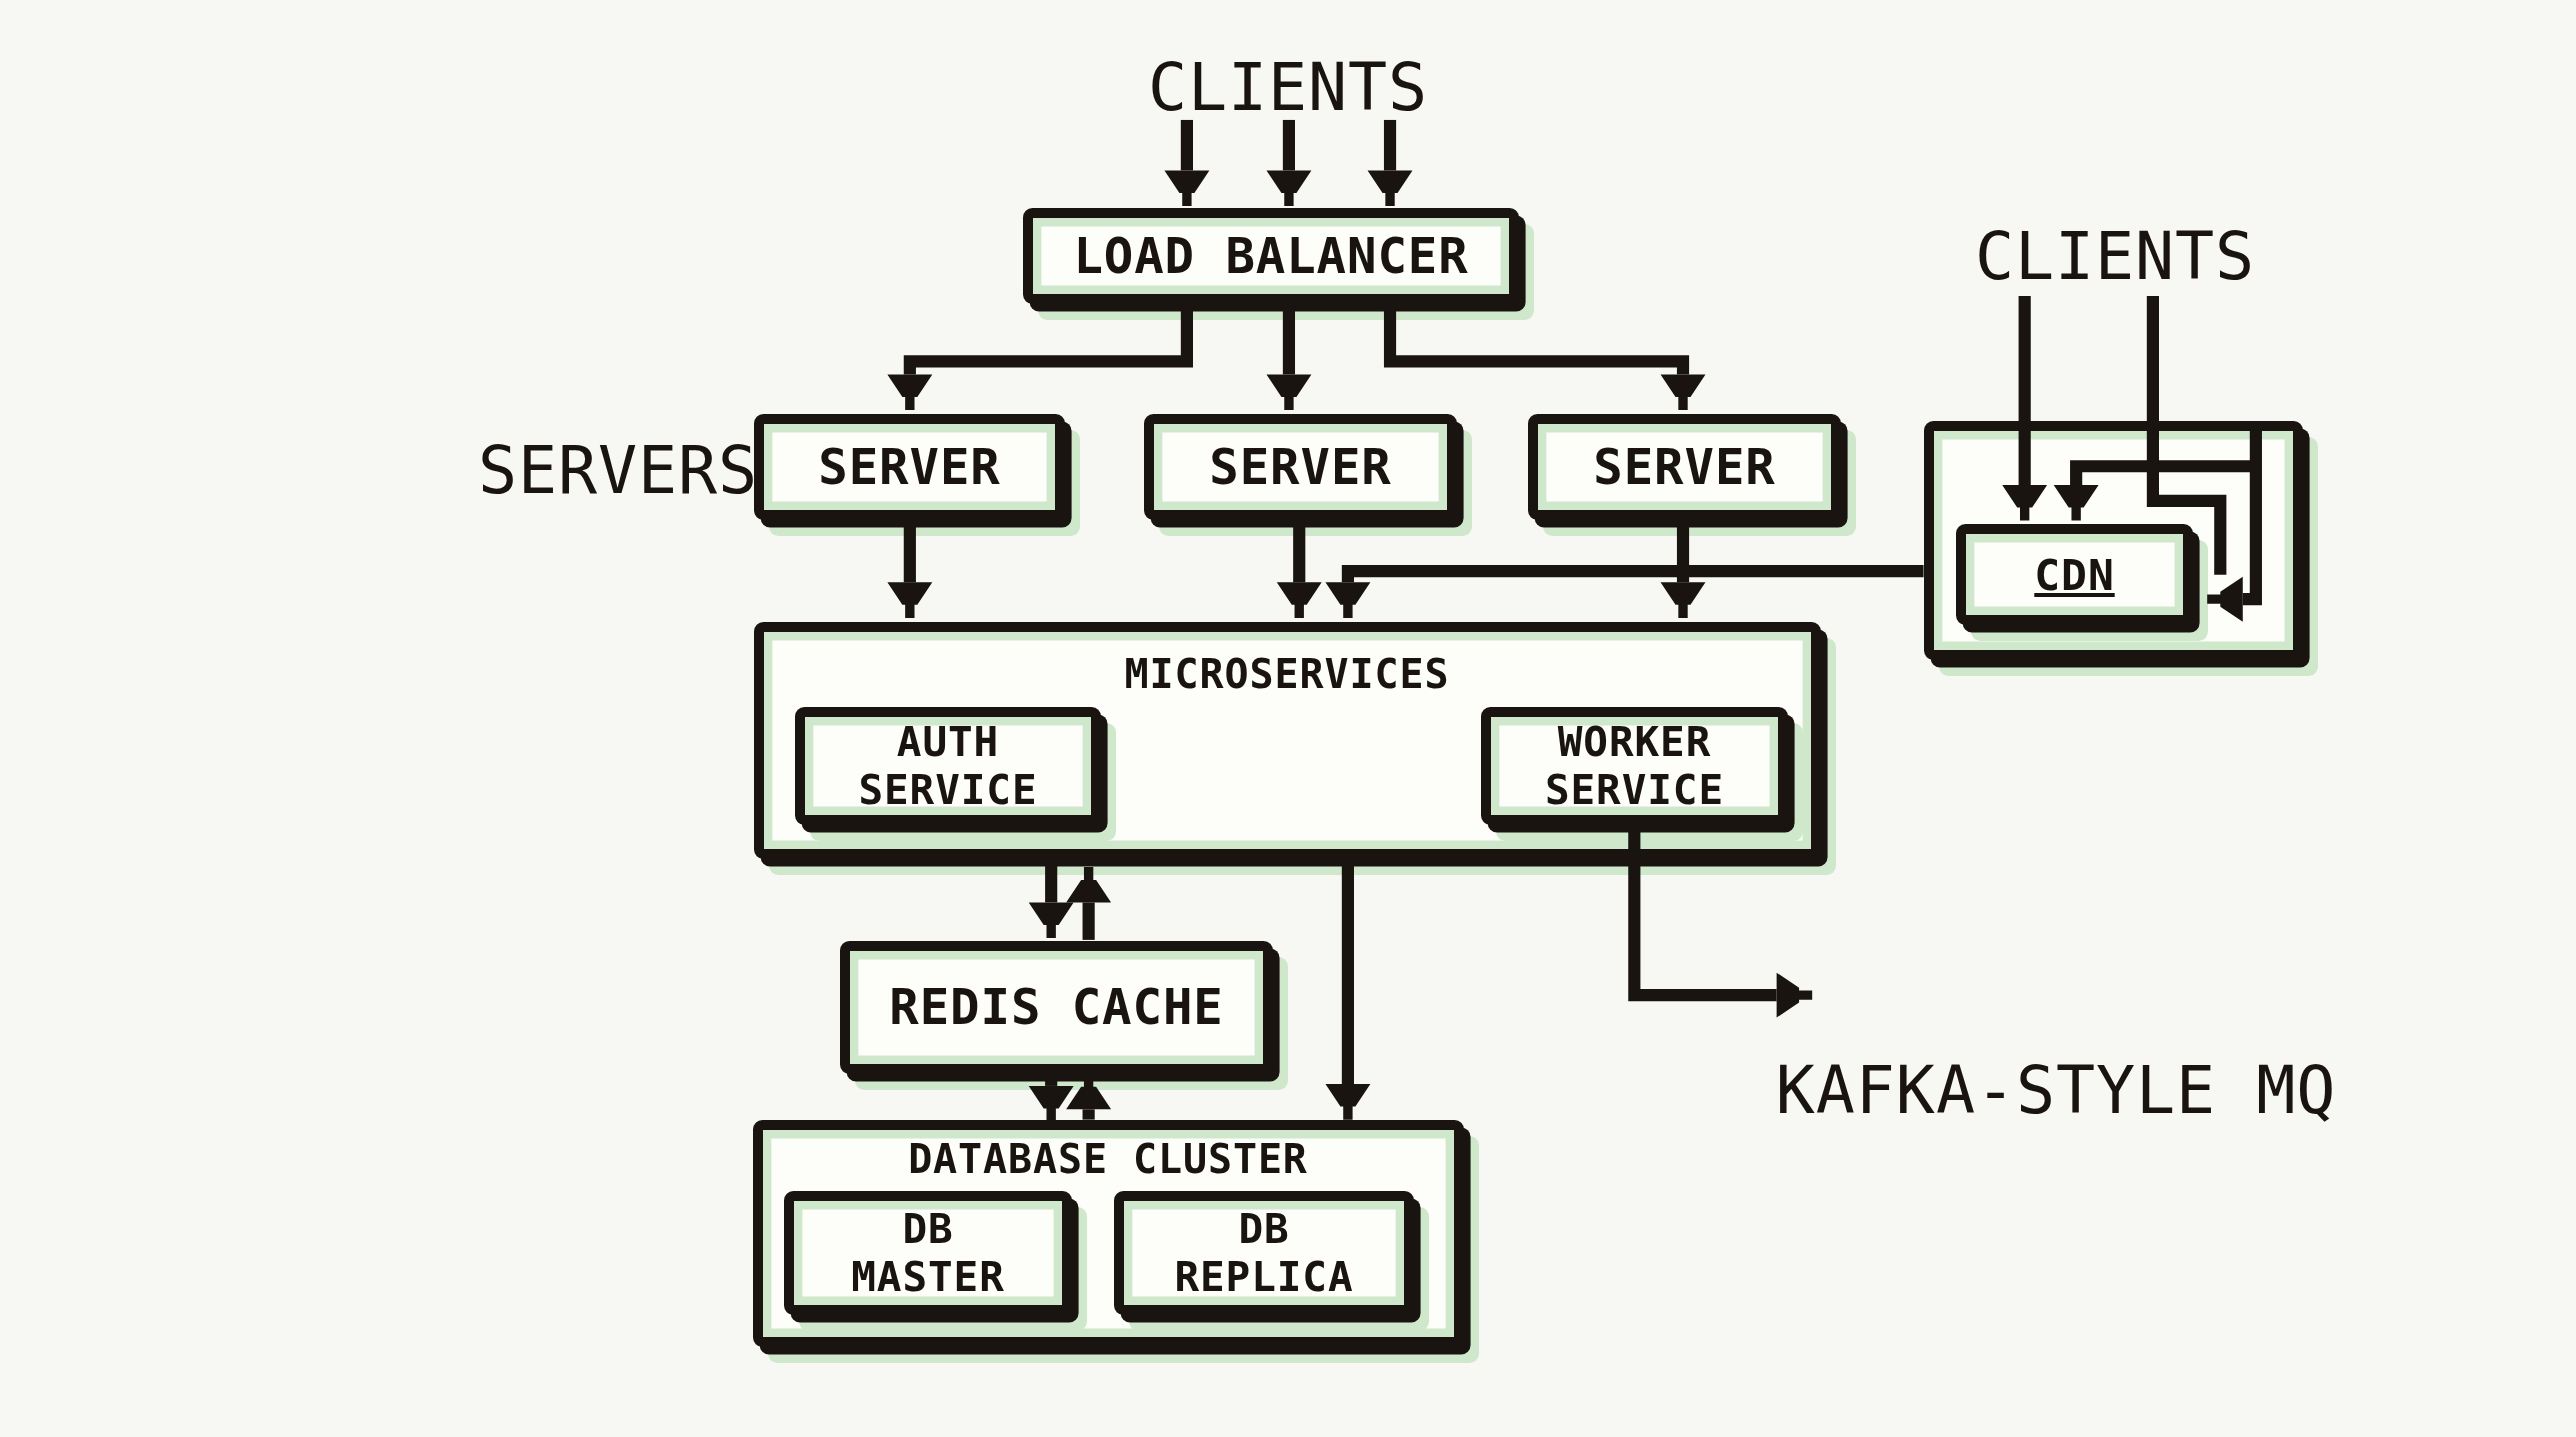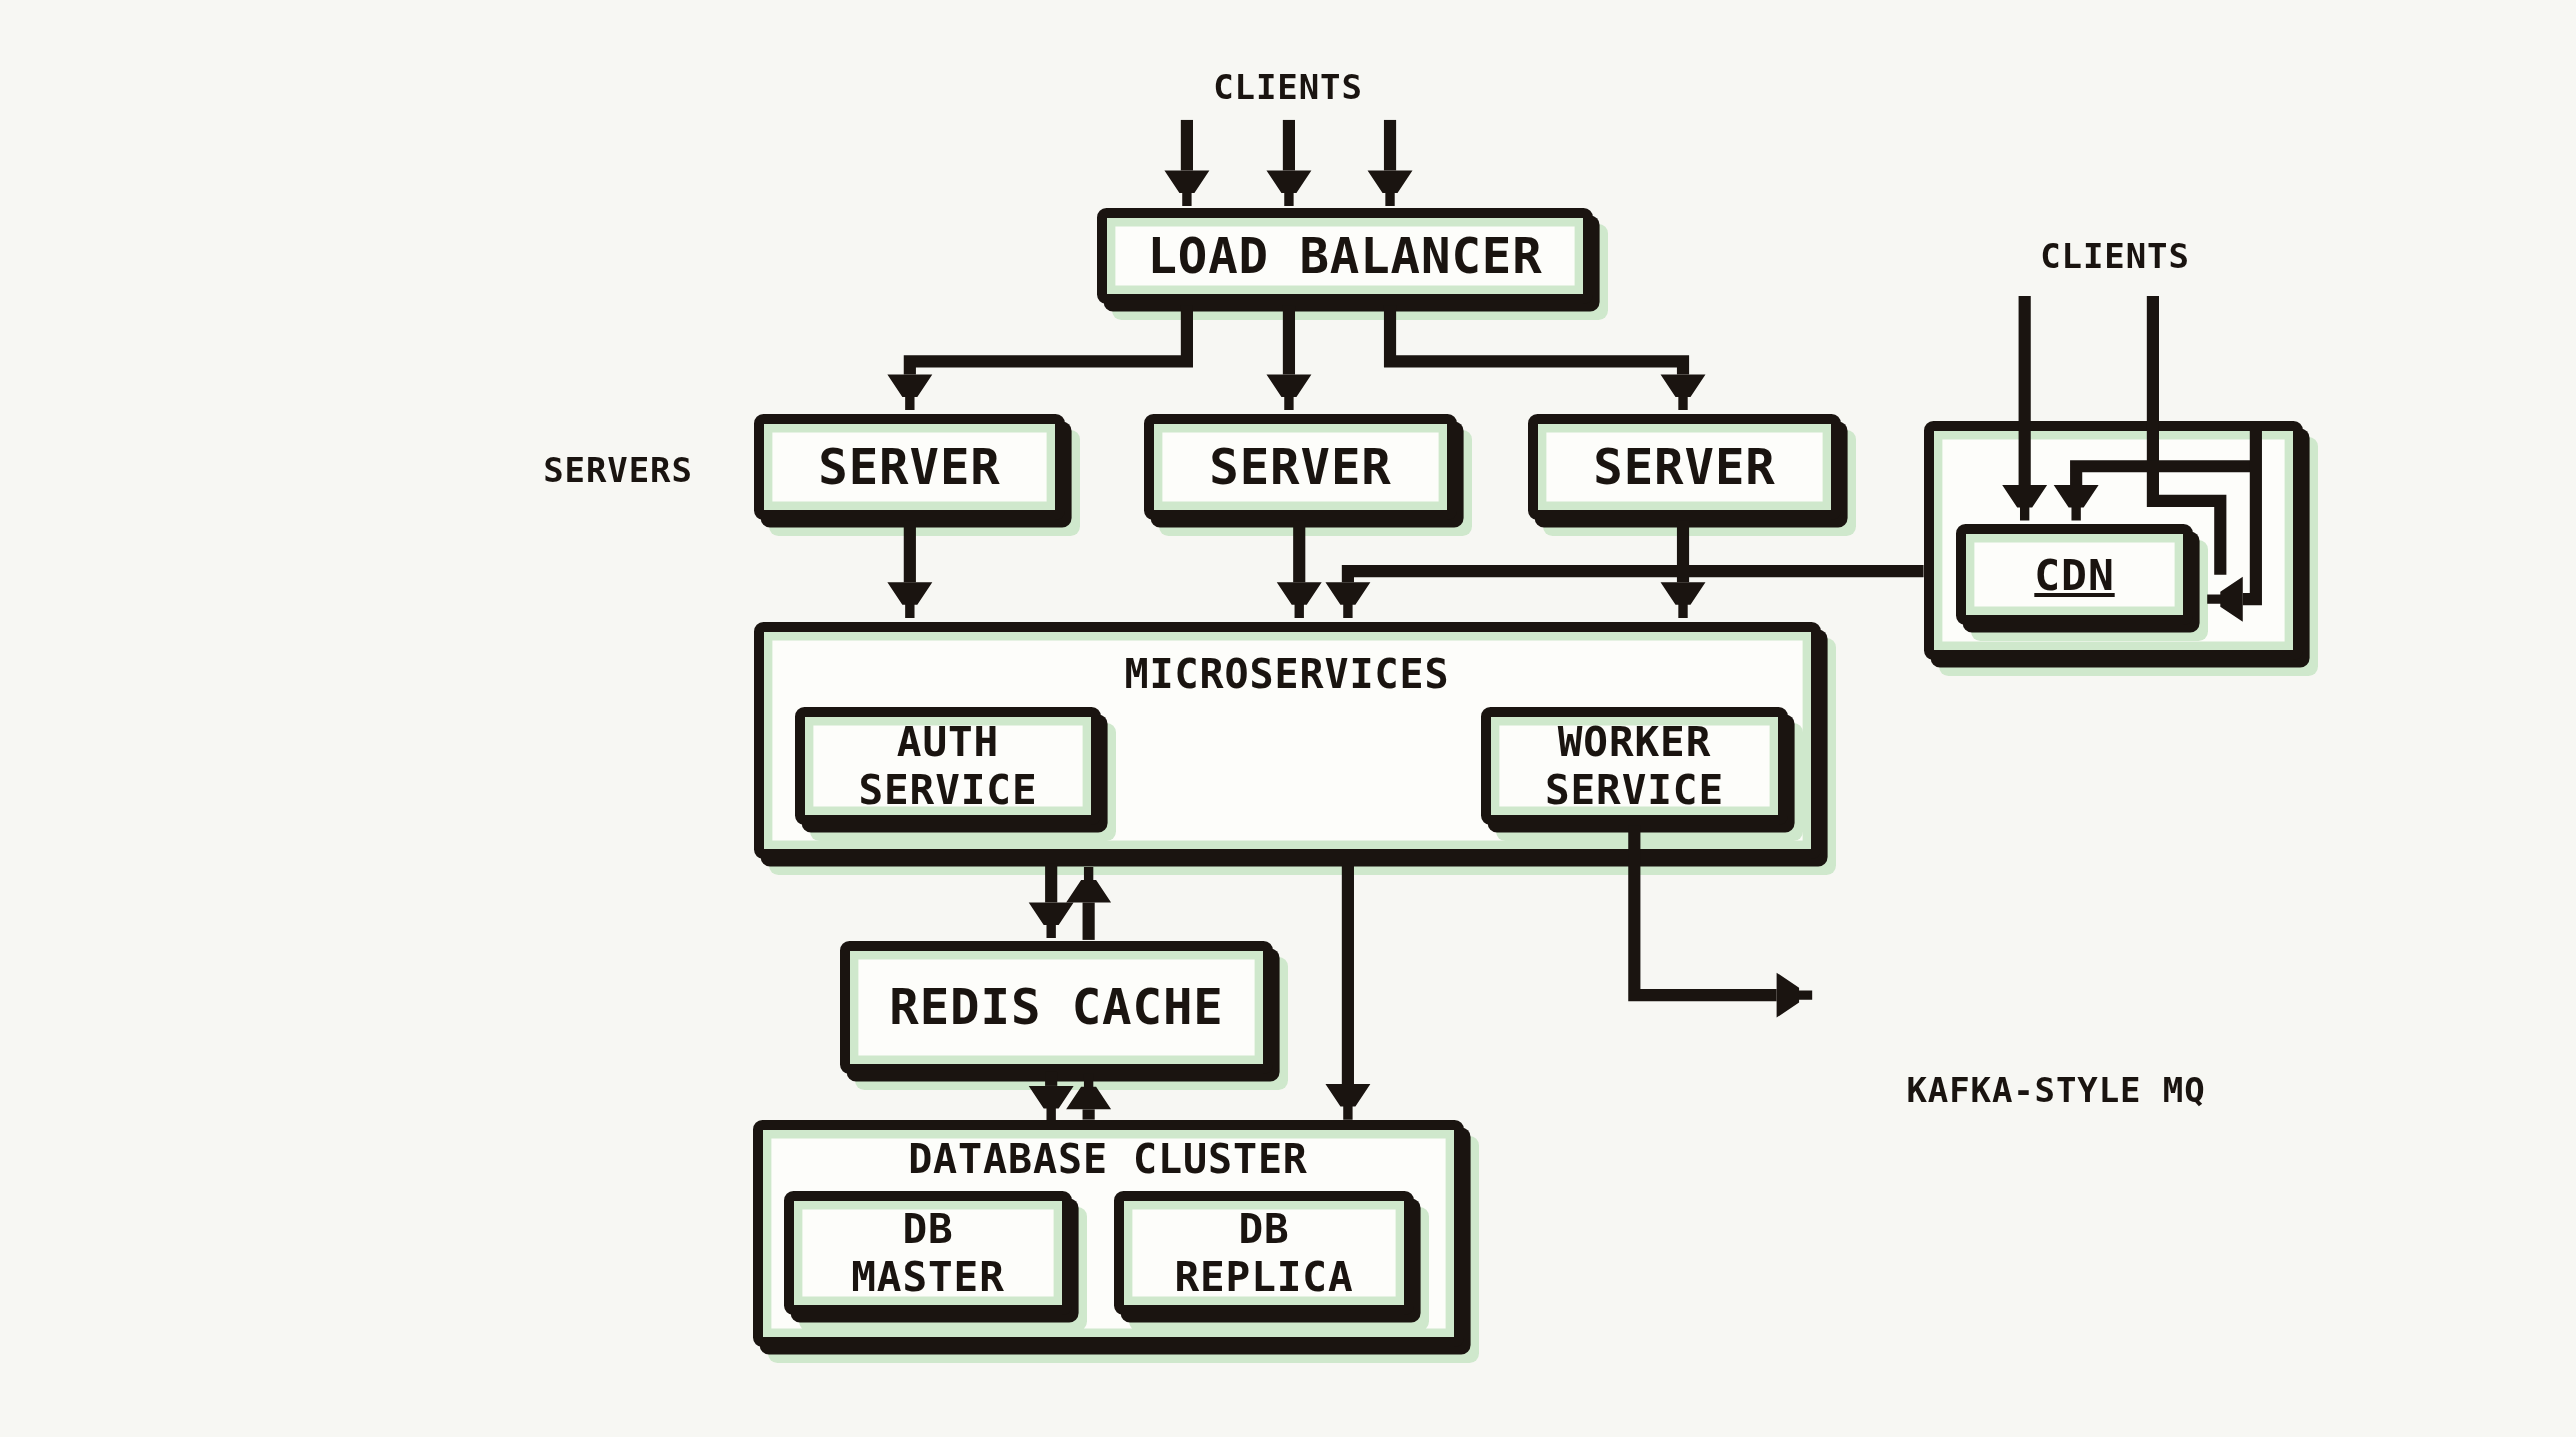--- a/index.html
+++ b/index.html
@@ -26,40 +26,40 @@
   .nodelabel{
     font-size:49px;font-weight:bold;letter-spacing:0.9px;white-space:nowrap;
   }
   .twoline{
     font-size:41px;font-weight:bold;letter-spacing:0.9px;
     white-space:pre-line;line-height:1.18;
   }
   .freelabel{
     position:absolute;
     transform:translate(-50%,-50%);
-    font-size:34px;font-weight:bold;letter-spacing:0.9px;white-space:nowrap;
+    font-size:65px;font-weight:normal;letter-spacing:0.9px;white-space:nowrap;
   }
   .title{
     position:absolute;
     transform:translate(-50%,-50%);
     font-size:40px;font-weight:bold;letter-spacing:0.9px;white-space:nowrap;
   }
   #wires{position:absolute;left:0;top:0;pointer-events:none;}
 </style>
 </head>
 <body>
 
 <div id="stage">
 
   <div class="freelabel" style="left:1288px;top:87px;">CLIENTS</div>
   <div class="freelabel" style="left:618px;top:470px;">SERVERS</div>
   <div class="freelabel" style="left:2115px;top:256px;">CLIENTS</div>
   <div class="freelabel" style="left:2056px;top:1090px;">KAFKA-STYLE MQ</div>
 
-  <div class="pbox" style="left:1097px;top:208px;width:496px;height:96px;">
+  <div class="pbox" style="left:1023px;top:208px;width:496px;height:96px;">
     <span class="nodelabel">LOAD BALANCER</span>
   </div>
 
   <div class="pbox" style="left:754px;top:414px;width:311px;height:106px;">
     <span class="nodelabel">SERVER</span>
   </div>
   <div class="pbox" style="left:1144px;top:414px;width:313px;height:106px;">
     <span class="nodelabel">SERVER</span>
   </div>
   <div class="pbox" style="left:1528px;top:414px;width:313px;height:106px;">

